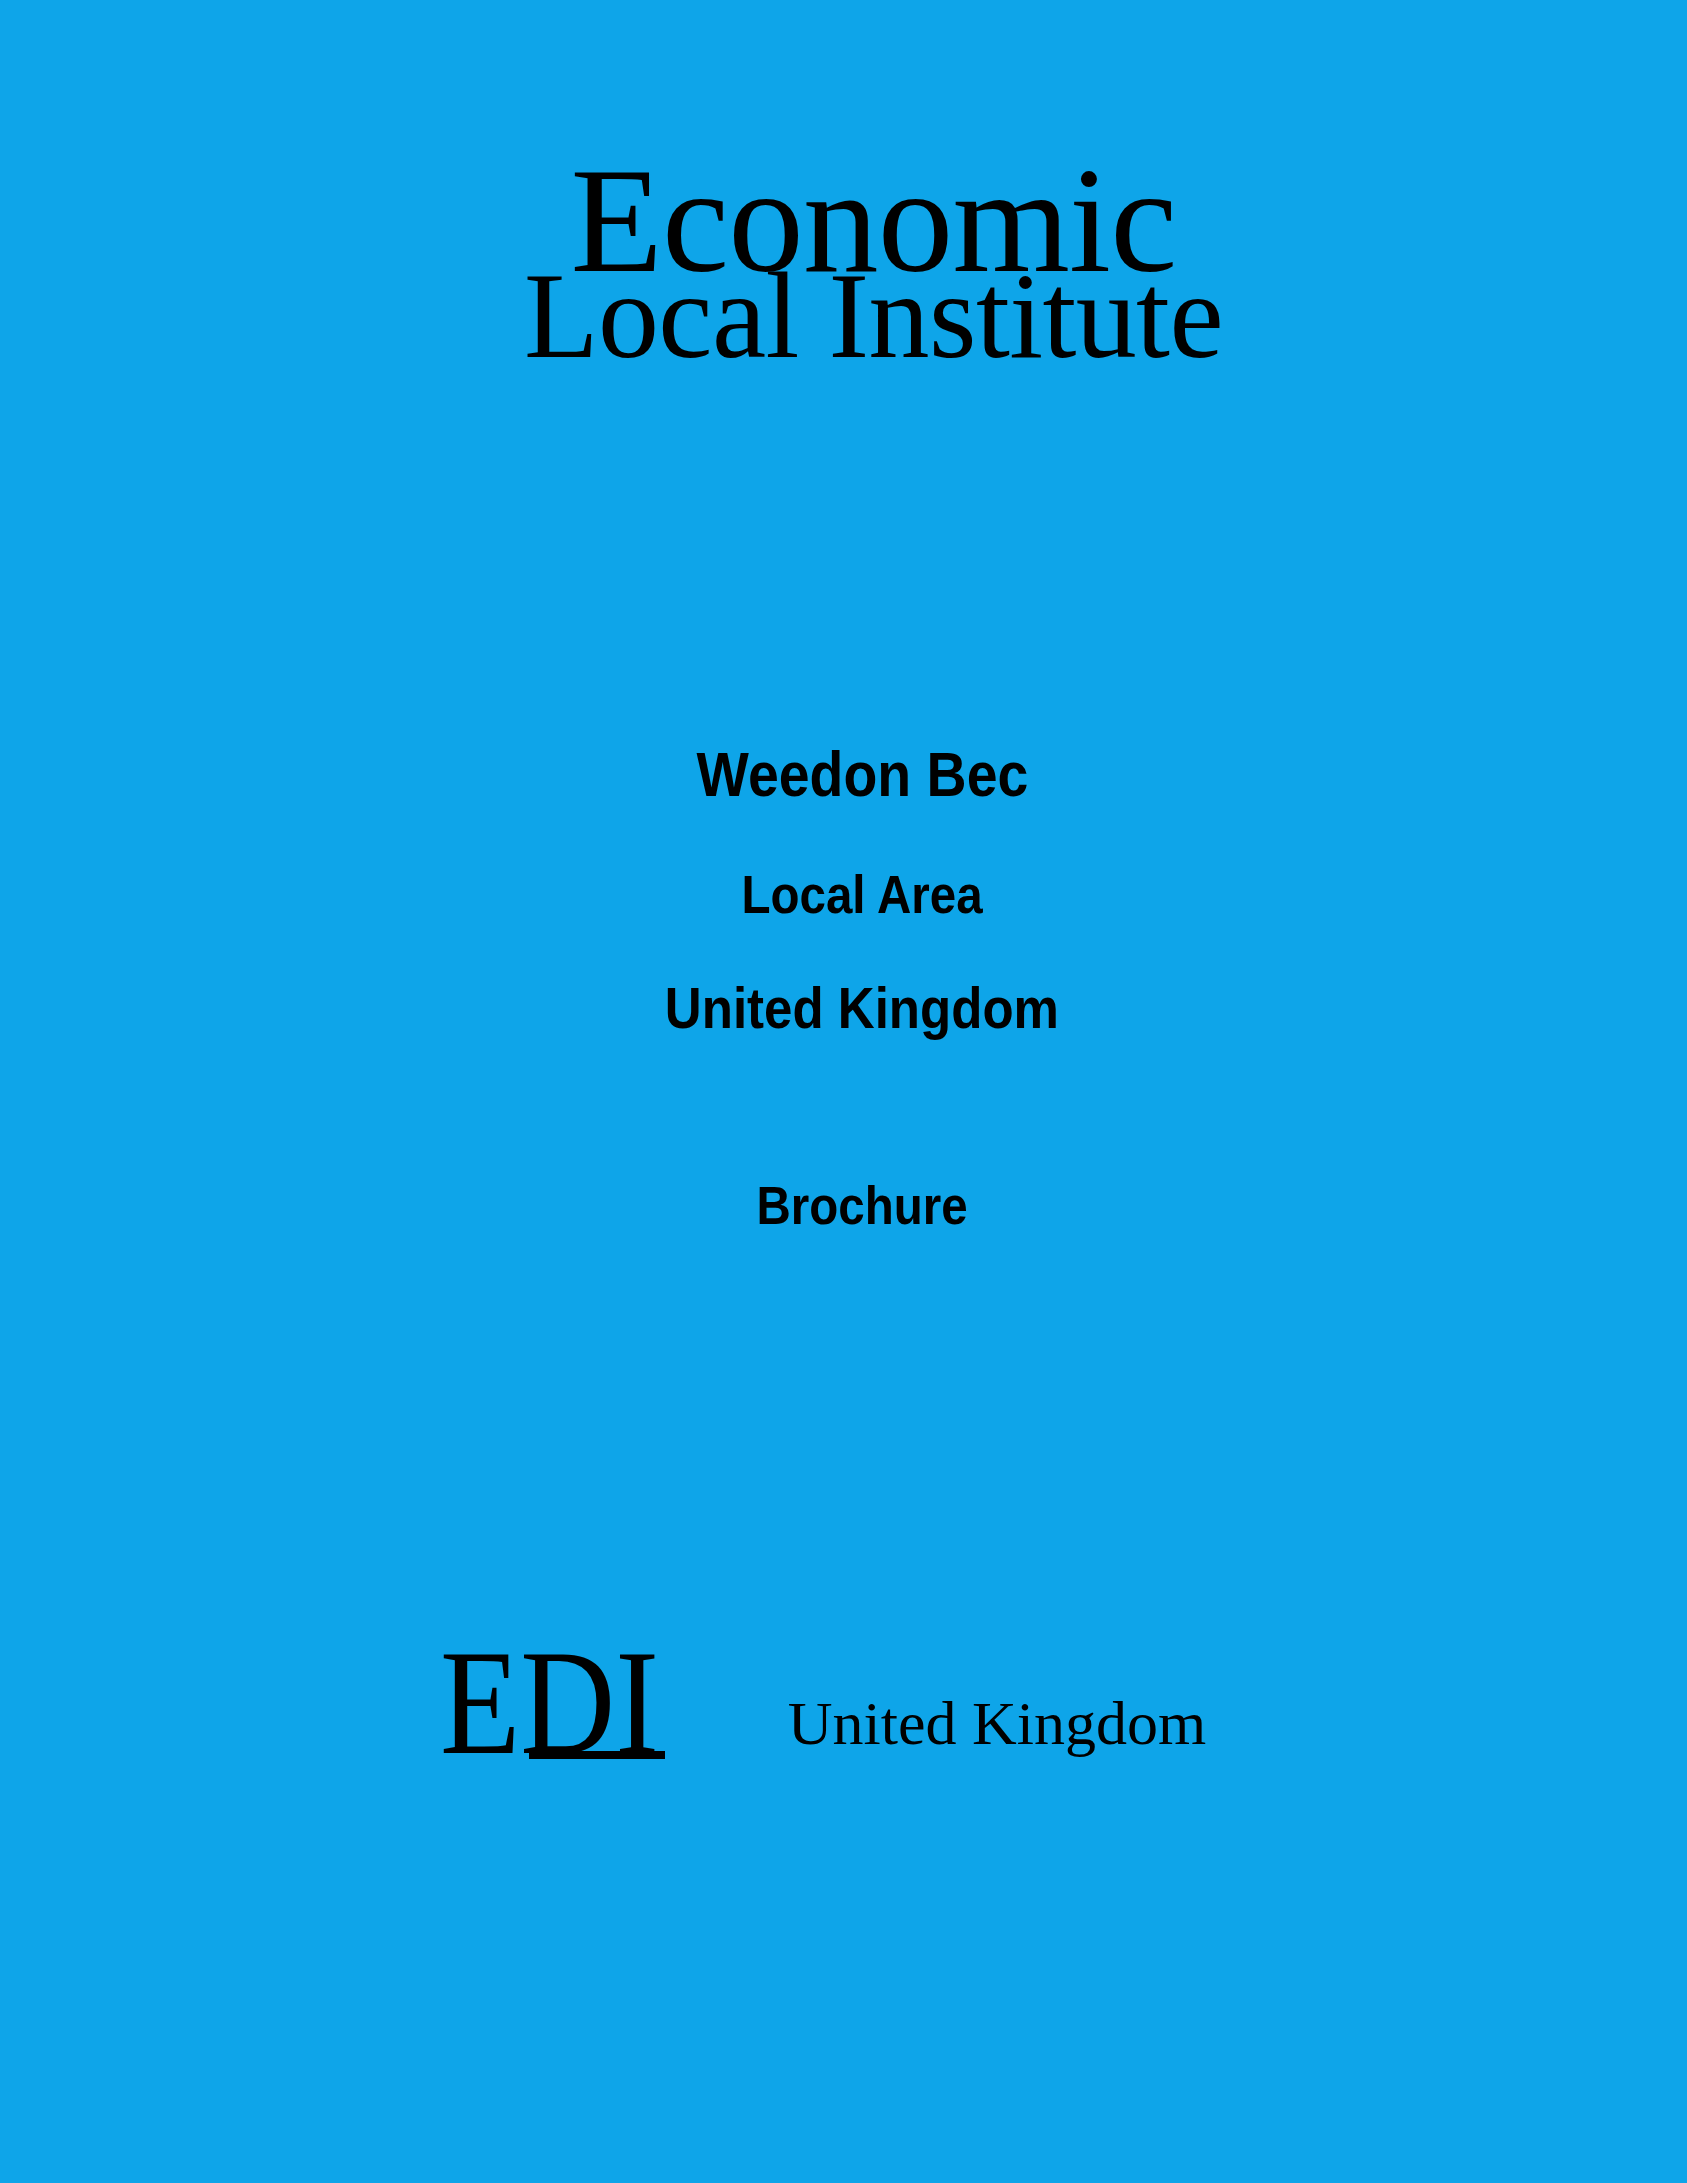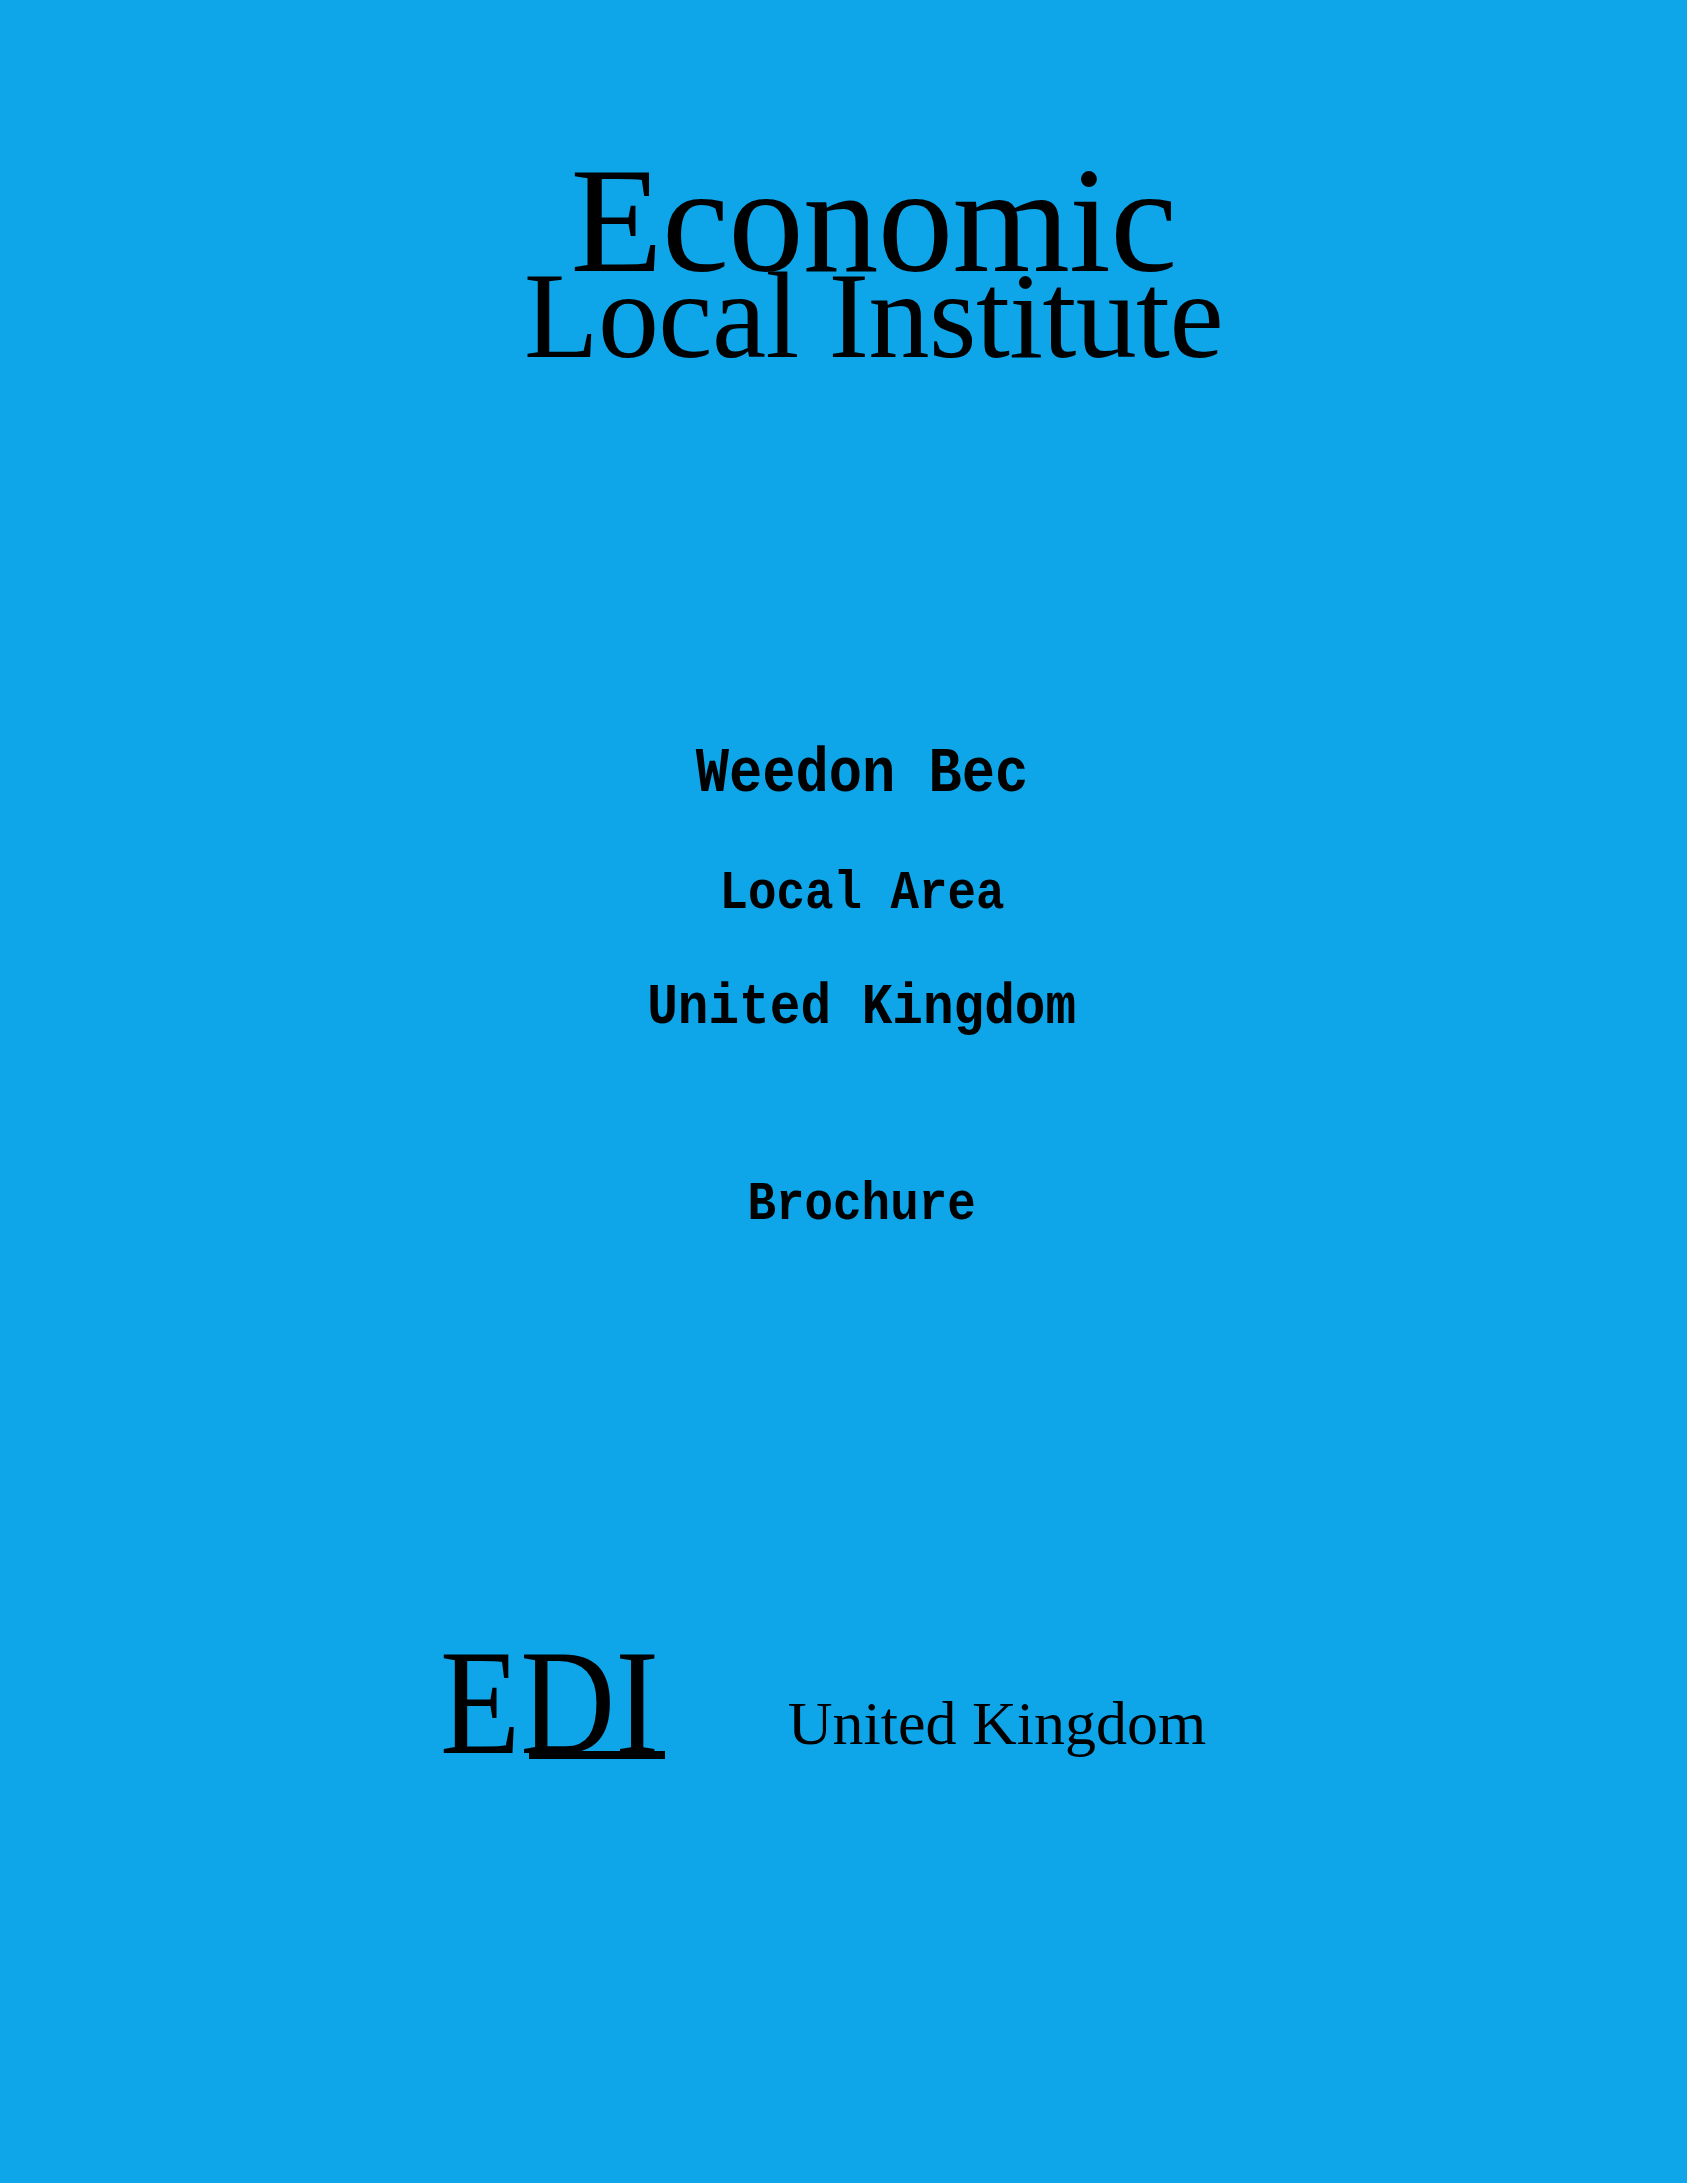--- a/index.html
+++ b/index.html
@@ -38,21 +38,21 @@
     font-size: 122px;
     letter-spacing: -0.005em;
   }
 
   
   .title-line {
     position: absolute;
     left: 37px;
     right: 0;
     text-align: center;
-    font-family: Liberation Mono, monospace;
+    font-family: Liberation Sans, sans-serif;
     font-weight: 700;
     line-height: 1;
     white-space: nowrap;
     color: #000000;
   }
   .title-line .cond {
     display: inline-block;
     transform: scaleX(0.88);
   }
   .t-area     { top: 743px; font-size: 63px; }

